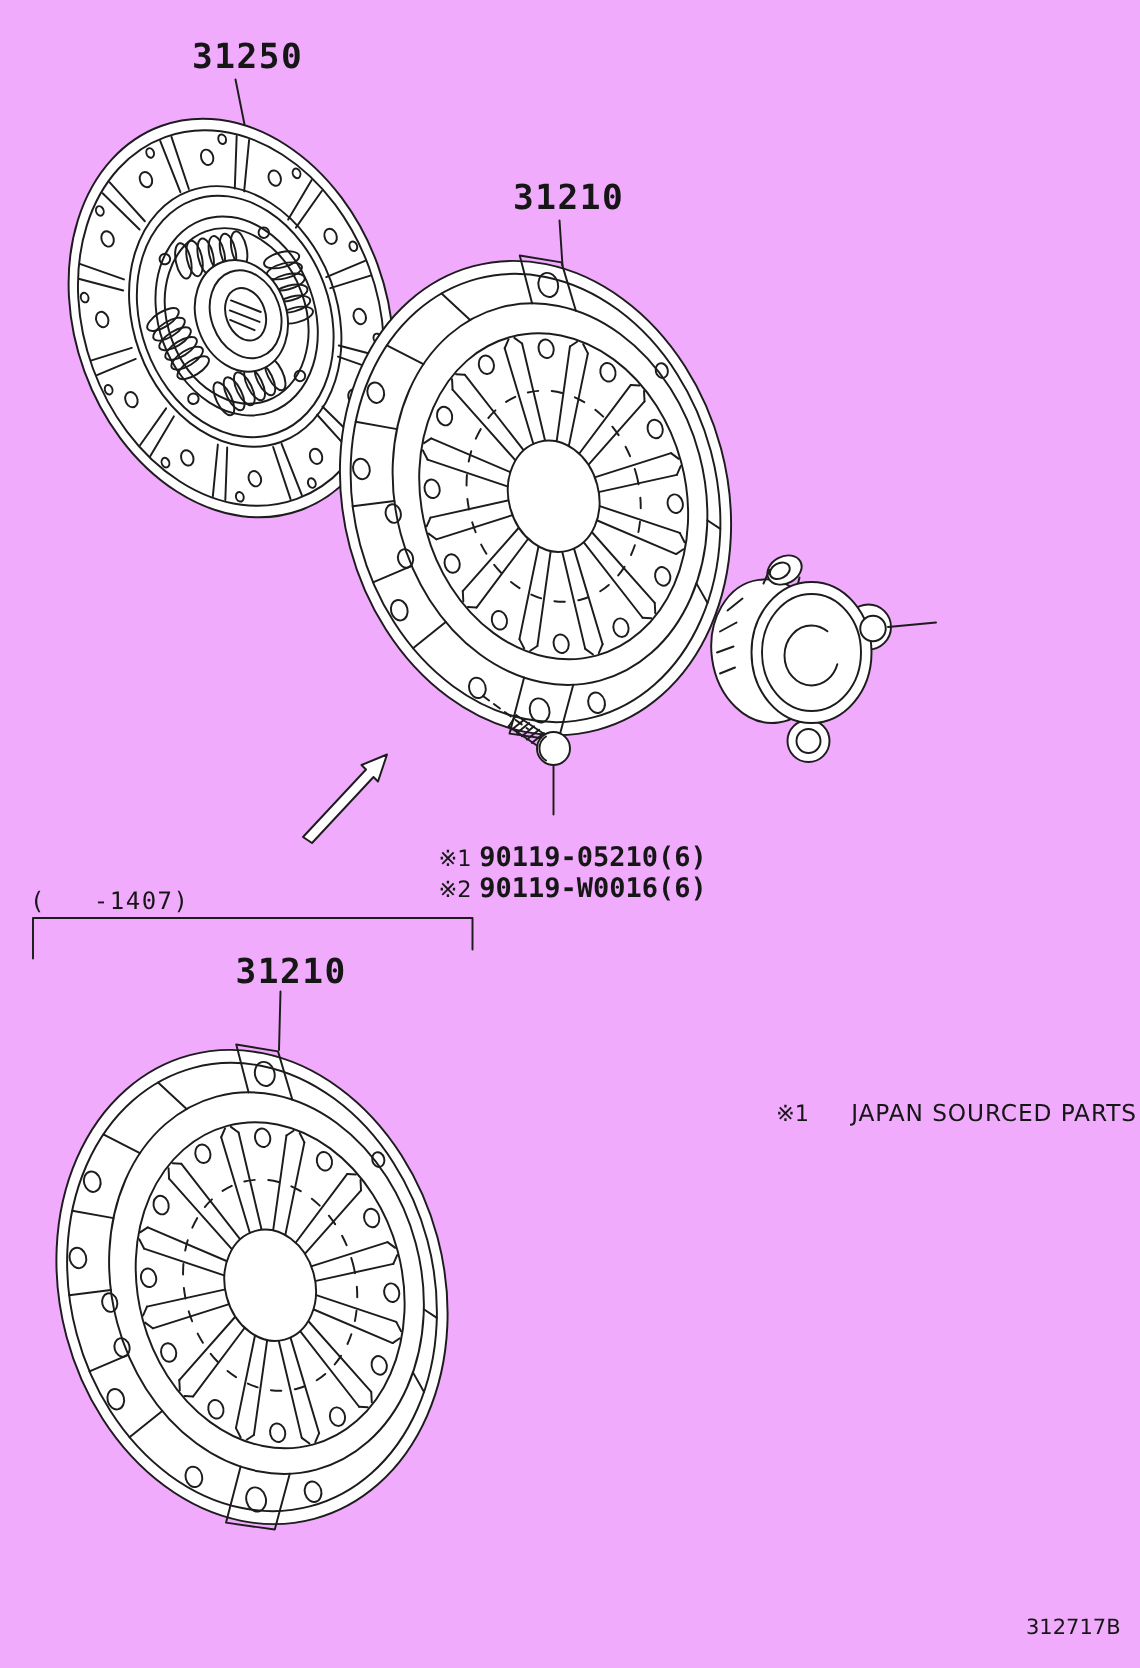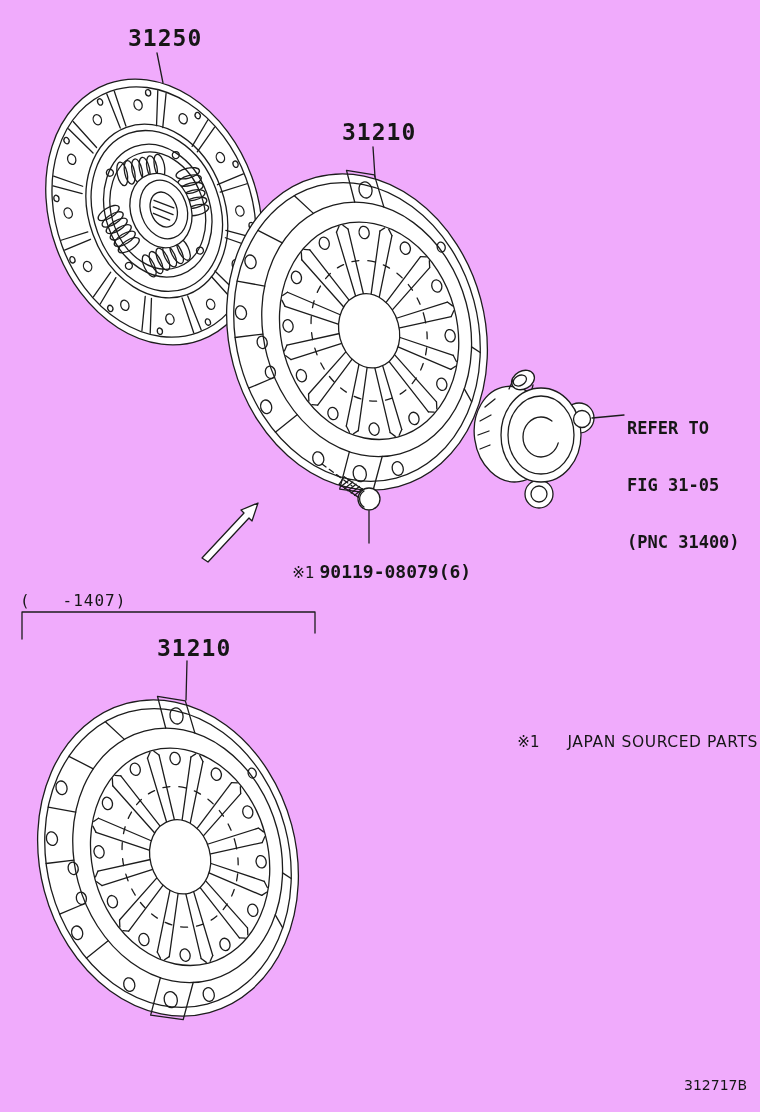--- a/index.html
+++ b/index.html
@@ -188,28 +188,26 @@
 
     <path d="M22,639 L22,612 L315,612 L315,633"></path>
 
     <polygon fill="#fff" points="258,503 252,521 249,518 208,562 202,558 244,513 241,510"></polygon>
   </svg>
 
   <div class="txt part-label" style="left:128px;top:25px">31250</div>
 
   <div class="txt part-label" style="left:342px;top:119px">31210</div>
 
-  <div class="txt" style="left:627px;top:381px">
-    <div class="refer-line">REFER TO</div>
-    <div class="refer-line">FIG 31-05</div>
-    <div class="refer-line">(PNC 31400)</div>
+
+  <div class="bolt-note-row" style="left:272px;top:542px">
+    <span class="marker">※1</span><span class="pn">90119-05210(6)</span>
   </div>
-
-  <div class="bolt-note-row" style="left:272px;top:542px">
-    <span class="marker">※1</span><span class="pn">90119-08079(6)</span>
+  <div class="bolt-note-row" style="left:272px;top:563px">
+    <span class="marker">※2</span><span class="pn">90119-W0016(6)</span>
   </div>
 
   <div class="txt range-note" style="left:20px;top:591px">(   -1407)</div>
 
   <div class="txt part-label" style="left:157px;top:635px">31210</div>
 
   <div class="legend-row" style="left:497px;top:713px">
     <span class="marker">※1</span><span class="legend-text">JAPAN SOURCED PARTS</span>
   </div>
 

